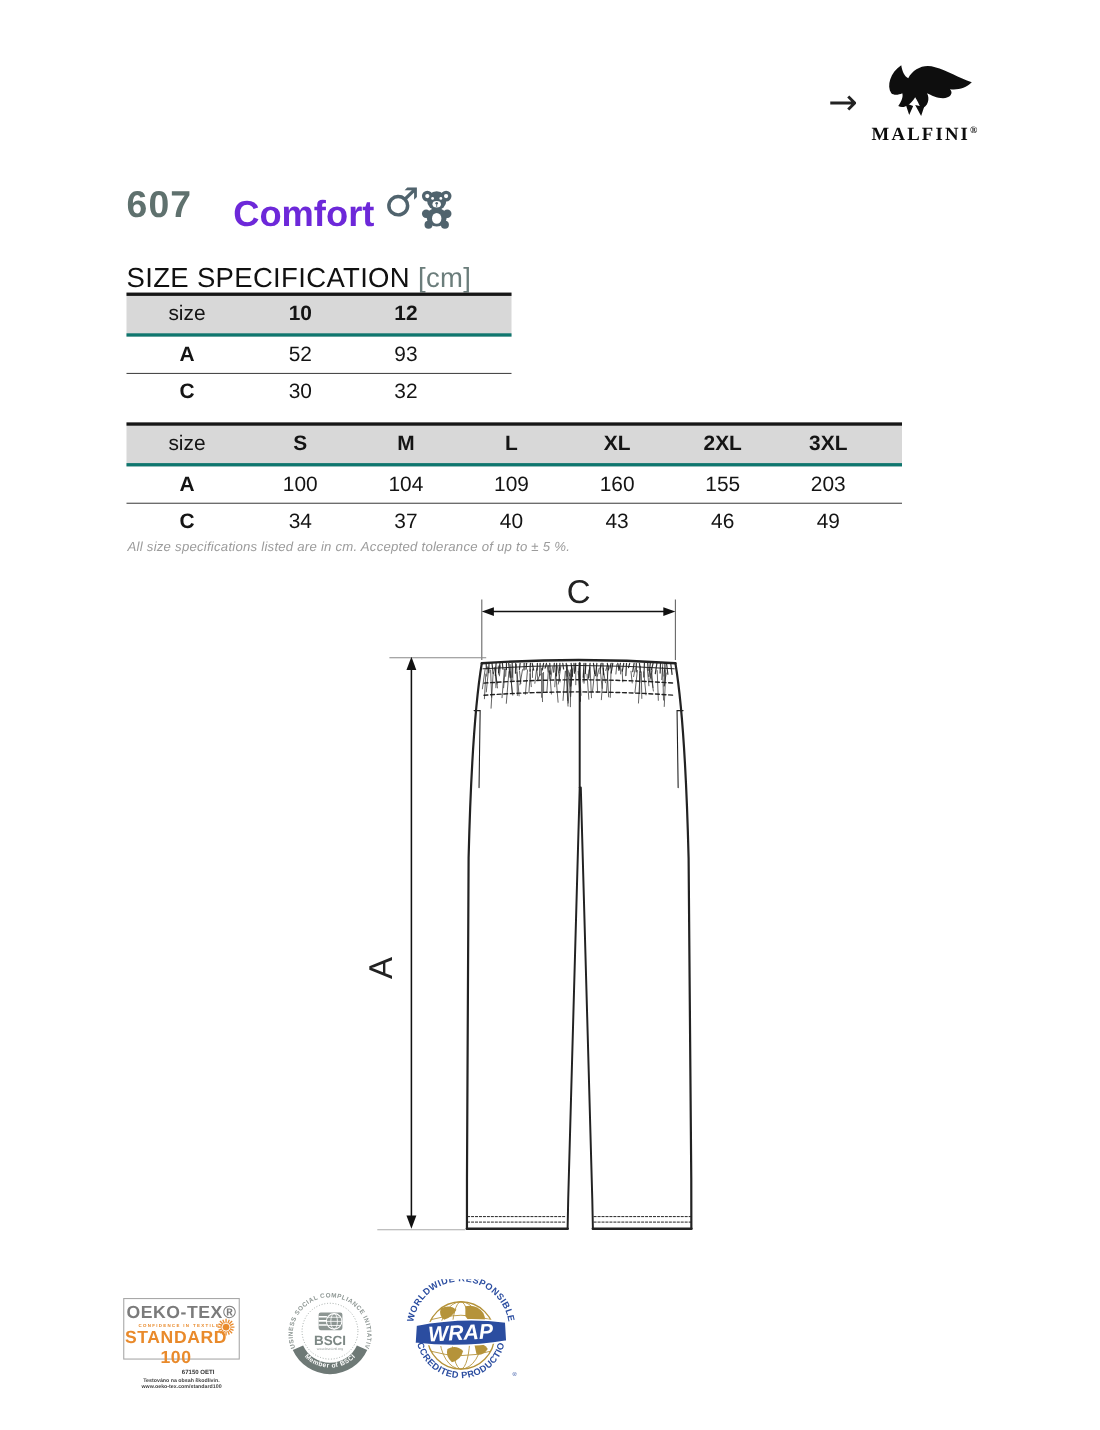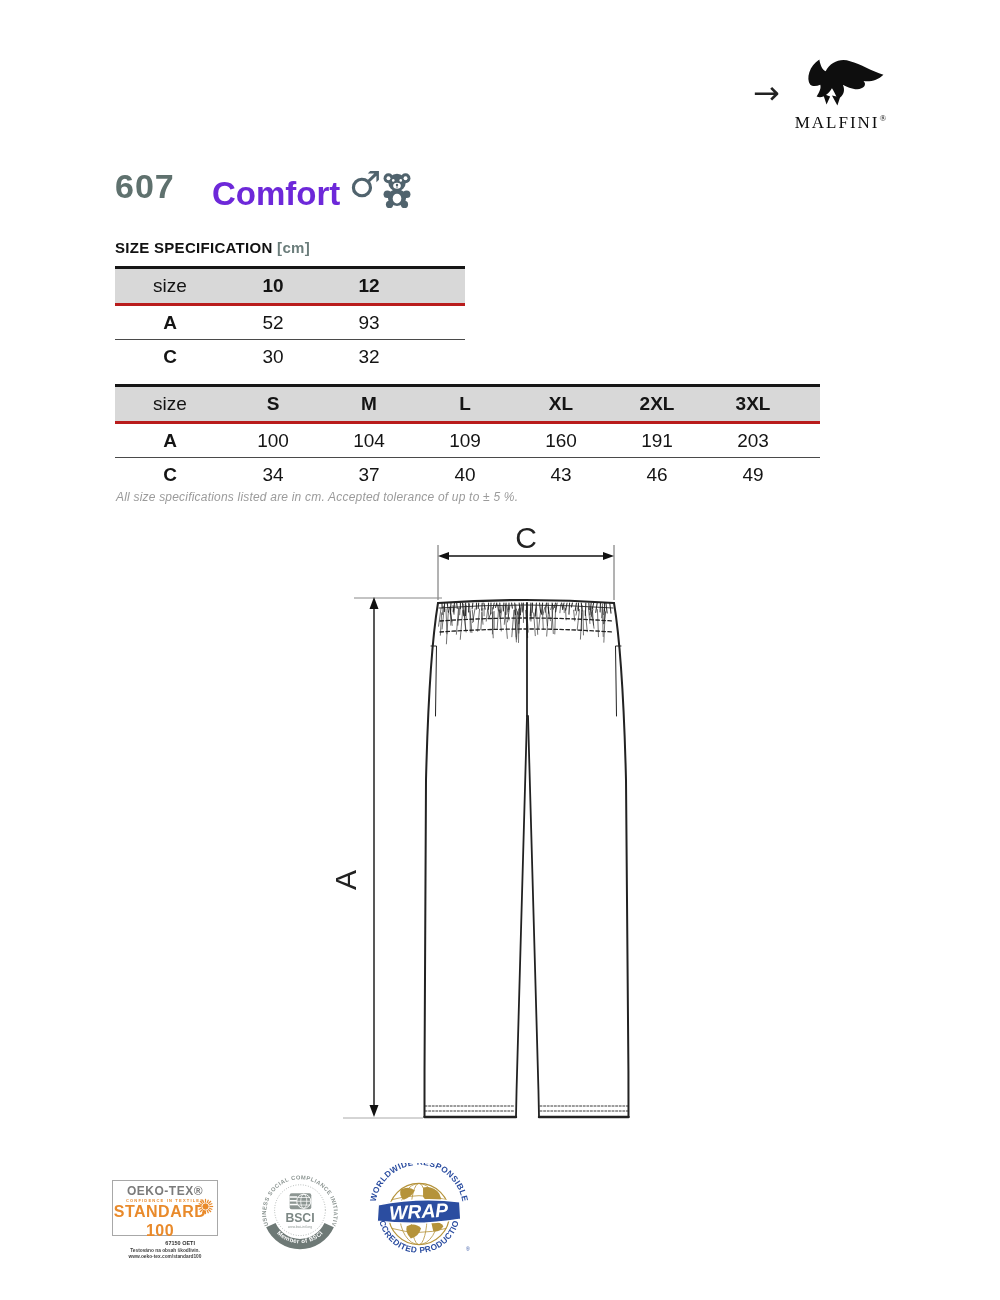--- a/index.html
+++ b/index.html
@@ -9,63 +9,63 @@
   
   .adler{position:absolute;left:642px;top:52px;width:100px;text-align:center;}
   .adler svg{width:90px;height:60px;display:block;margin:0 auto;}
   .adler-text{font-family:"DejaVu Serif",serif;font-style:italic;color:#53b51e;
               font-size:28px;line-height:22px;letter-spacing:2px;}
   .reg-small{font-size:9px;vertical-align:super;letter-spacing:0;}
   .trans-arrow{position:absolute;left:753px;top:74px;font-size:32px;color:#222;
                font-family:"DejaVu Sans",sans-serif;}
   .malfini{position:absolute;left:783px;top:54px;width:115px;text-align:center;}
   .malfini svg{width:98px;height:56px;display:block;margin:0 auto;}
-  .malfini-text{font-family:"Liberation Serif",serif;font-weight:normal;font-size:17px;
+  .malfini-text{font-family:"Liberation Serif",serif;font-weight:bold;font-size:17px;
                 letter-spacing:2px;color:#0d0d0d;line-height:16px;}
 
   
   .prod-num{position:absolute;left:115px;top:169px;font-size:34px;font-weight:bold;
             color:#5f716e;line-height:1;letter-spacing:1px;}
   .prod-name{position:absolute;left:212px;top:177px;font-size:33px;font-weight:bold;
              color:#6d28d9;line-height:1;}
   .male-icon{position:absolute;left:349px;top:167px;font-size:36px;font-weight:bold;
              color:#50636d;font-family:"DejaVu Sans",sans-serif;line-height:1;}
   .teddy{position:absolute;left:381px;top:171px;width:32px;height:38px;}
 
   
-  .spec-head{position:absolute;left:115px;top:239px;font-size:15px;font-weight:bold;
+  .spec-head{position:absolute;left:115px;top:239px;font-size:25px;font-weight:normal;
              letter-spacing:0.3px;color:#111;}
   .spec-unit{color:#6b7d7b;}
 
   
   .tbl{position:absolute;left:115px;}
   .t1{top:266px;width:350px;}
   .t2{top:384px;width:705px;}
   .hrow{display:grid;align-items:center;height:34px;background:#d8d8d8;
-        border-top:3px solid #161616;border-bottom:3px solid #b91c1c;}
+        border-top:3px solid #161616;border-bottom:3px solid #0f766e;}
   .drow{display:grid;align-items:center;height:33px;}
   .drow.a{border-bottom:1.5px solid #4a4a4a;}
   .t1 .hrow,.t1 .drow{grid-template-columns:110px 96px 96px auto;}
   .t2 .hrow,.t2 .drow{grid-template-columns:110px 96px 96px 96px 96px 96px 96px auto;}
   .cell{text-align:center;font-size:19px;color:#141414;}
   .cell.h{font-weight:bold;}
   .cell.lbl{font-weight:bold;}
   .cell.size{font-weight:normal;}
 
   .note{position:absolute;left:116px;top:490px;font-style:italic;color:#9b9b9b;
         font-size:12px;letter-spacing:0.2px;}
 
   
   .diagram{position:absolute;left:330px;top:525px;width:345px;height:605px;}
 
   
   .oeko{position:absolute;left:112px;top:1180px;width:106px;height:56px;
         border:1px solid #a8a8a8;background:#fff;text-align:center;box-sizing:border-box;
         padding-top:4px;line-height:1.15;}
-  .oeko .l1{font-size:12px;font-weight:bold;color:#7b7b7b;letter-spacing:0.5px;}
+  .oeko .l1{font-size:16px;font-weight:bold;color:#7b7b7b;letter-spacing:0.5px;}
   .oeko .l2{font-size:4px;font-weight:bold;color:#e98a2b;letter-spacing:1.2px;}
   .oeko .l3{font-size:16px;font-weight:bold;color:#e98a2b;letter-spacing:0.5px;margin-right:10px;}
   .oeko .l4{font-size:5.5px;font-weight:bold;color:#333;text-align:right;padding-right:22px;}
   .oeko .l5{font-size:4.8px;font-weight:bold;color:#444;margin-top:2px;}
   .oeko .l6{font-size:4.8px;font-weight:bold;color:#444;}
   .oeko-flower{position:absolute;right:3px;top:17px;width:17px;height:17px;}
   .bsci-svg{position:absolute;left:253px;top:1166px;width:94px;height:94px;}
   .wrap-svg{position:absolute;left:366px;top:1163px;width:106px;height:100px;}
 </style>
 </head>
@@ -147,21 +147,21 @@
       <span class="cell h">XL</span>
       <span class="cell h">2XL</span>
       <span class="cell h">3XL</span>
     </div>
     <div class="drow a">
       <span class="cell lbl">A</span>
       <span class="cell">100</span>
       <span class="cell">104</span>
       <span class="cell">109</span>
       <span class="cell">160</span>
-      <span class="cell">191</span>
+      <span class="cell">155</span>
       <span class="cell">203</span>
     </div>
     <div class="drow">
       <span class="cell lbl">C</span>
       <span class="cell">34</span>
       <span class="cell">37</span>
       <span class="cell">40</span>
       <span class="cell">43</span>
       <span class="cell">46</span>
       <span class="cell">49</span>

